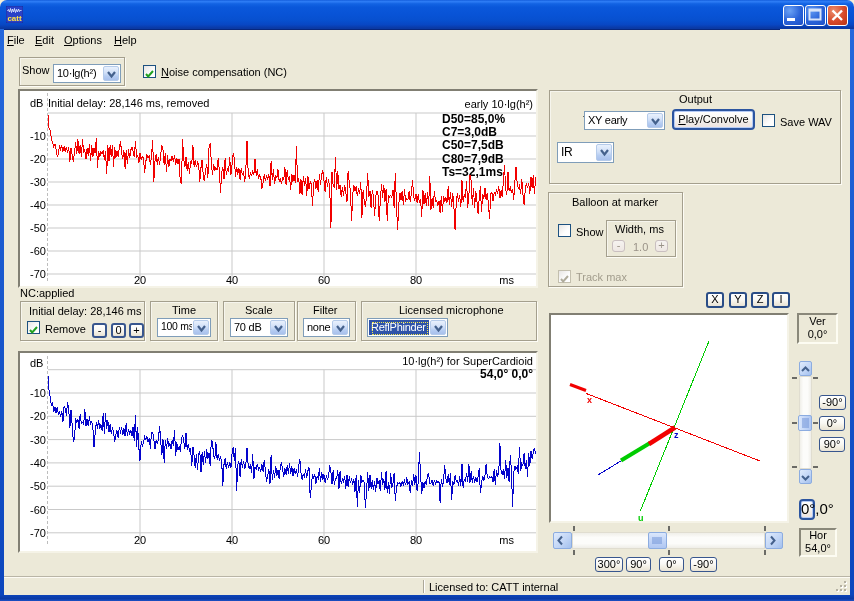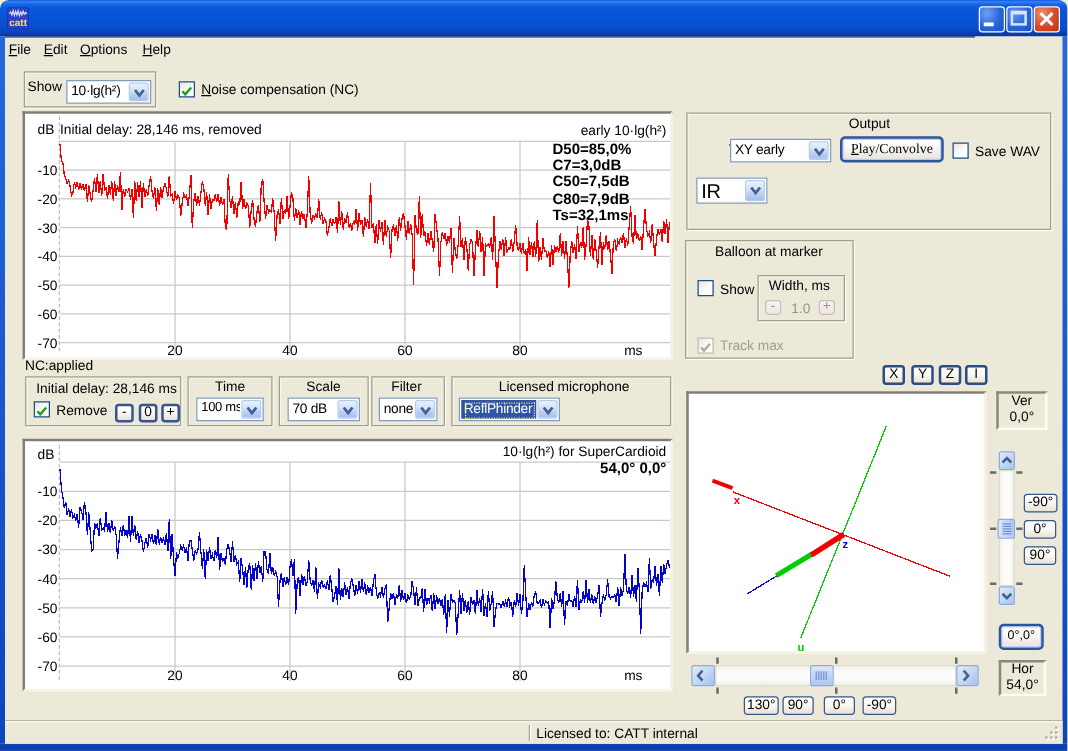--- a/index.html
+++ b/index.html
@@ -213,27 +213,27 @@
 <div class="t11" style="left:679px;top:93px">Output</div>
 <div class="t11" style="left:583px;top:114px">Type:</div>
 <div class="combo" style="left:584px;top:111px;width:81px;height:19px">
       <div class="cv" style="color:#000;right:18px;height:15px;font-size:11px">XY early</div>
       <div class="cbtn">
         <svg width="9" height="8" viewBox="0 0 9 8">
           <path d="M1 1 L4.5 5.5 L8 1" fill="none" stroke="#44618d" stroke-width="2.2"></path>
         </svg>
       </div>
     </div>
-<div class="btnf" style="left:672px;top:109px;width:83px;height:21px;line-height:16px;font-size:11px;font-family:Liberation Serif, serif;"><u>P</u>lay/Convolve</div>
+<div class="btnf" style="left:672px;top:109px;width:83px;height:21px;line-height:16px;font-size:11px;"><u>P</u>lay/Convolve</div>
 <div class="chk" style="left:762px;top:114px;border-color:#1c5180">
       <div style="position:absolute;left:0;top:0"></div>
     </div>
 <div class="t11" style="left:780px;top:116px">Save WAV</div>
 <div class="combo" style="left:557px;top:142px;width:57px;height:21px">
-      <div class="cv" style="color:#000;right:18px;height:17px;font-size:16px">IR</div>
+      <div class="cv" style="color:#000;right:18px;height:17px;font-size:12px">IR</div>
       <div class="cbtn">
         <svg width="9" height="8" viewBox="0 0 9 8">
           <path d="M1 1 L4.5 5.5 L8 1" fill="none" stroke="#44618d" stroke-width="2.2"></path>
         </svg>
       </div>
     </div>
 <div class="grp" style="left:548px;top:192px;width:135px;height:95px"></div>
 <div class="t11" style="left:572px;top:196px">Balloon at marker</div>
 <div class="chk" style="left:558px;top:224px;border-color:#1c5180">
       <div style="position:absolute;left:0;top:0"></div>
@@ -286,42 +286,42 @@
       </svg></div>
 <div class="tick" style="left:792px;top:377px;width:5px;height:2px"></div>
 <div class="tick" style="left:813px;top:377px;width:5px;height:2px"></div>
 <div class="tick" style="left:792px;top:422px;width:5px;height:2px"></div>
 <div class="tick" style="left:813px;top:422px;width:5px;height:2px"></div>
 <div class="tick" style="left:792px;top:466px;width:5px;height:2px"></div>
 <div class="tick" style="left:813px;top:466px;width:5px;height:2px"></div>
 <div class="btn" style="left:819px;top:395px;width:27px;height:15px;line-height:12px;font-size:11px;">-90°</div>
 <div class="btn" style="left:819px;top:416px;width:26px;height:15px;line-height:12px;font-size:11px;">0°</div>
 <div class="btn" style="left:819px;top:437px;width:26px;height:15px;line-height:12px;font-size:11px;">90°</div>
-<div class="btnf" style="left:799px;top:499px;width:36px;height:21px;line-height:16px;font-size:10px;">0°,0°</div>
+<div class="btnf" style="left:799px;top:499px;width:16px;height:21px;line-height:16px;font-size:15px;">0°,0°</div>
 <div style="position:absolute;left:572px;top:532px;width:193px;height:17px;background:linear-gradient(180deg,#f0efe9,#fcfcfa 30%,#fcfcfa 70%,#efeee8);border:1px solid #e0ddd0"></div>
 <div class="sbtn" style="left:553px;top:532px;width:19px;height:17px"><svg width="13" height="15" viewBox="0 0 13 15">
         <path d="M8 3.5 L4.5 7.5 L8 11.5" fill="none" stroke="#44618d" stroke-width="2"></path>
       </svg></div>
 <div class="sbtn" style="left:765px;top:532px;width:18px;height:17px"><svg width="13" height="15" viewBox="0 0 13 15">
         <path d="M5 3.5 L8.5 7.5 L5 11.5" fill="none" stroke="#44618d" stroke-width="2"></path>
       </svg></div>
 <div class="sbtn" style="left:648px;top:532px;width:19px;height:17px;background:linear-gradient(180deg,#dbe7fc,#c2d5f7 50%,#b0c7f2)"><svg width="19" height="15" viewBox="0 0 19 15">
         <line x1="4" y1="4" x2="4" y2="11" stroke="#7193d6" stroke-width="1"></line>
         <line x1="6" y1="4" x2="6" y2="11" stroke="#7193d6" stroke-width="1"></line>
         <line x1="8" y1="4" x2="8" y2="11" stroke="#7193d6" stroke-width="1"></line>
         <line x1="10" y1="4" x2="10" y2="11" stroke="#7193d6" stroke-width="1"></line>
         <line x1="12" y1="4" x2="12" y2="11" stroke="#7193d6" stroke-width="1"></line>
       </svg></div>
 <div class="tick" style="left:573px;top:526px;width:2px;height:5px"></div>
 <div class="tick" style="left:573px;top:550px;width:2px;height:5px"></div>
 <div class="tick" style="left:668px;top:526px;width:2px;height:5px"></div>
 <div class="tick" style="left:668px;top:550px;width:2px;height:5px"></div>
 <div class="tick" style="left:764px;top:526px;width:2px;height:5px"></div>
 <div class="tick" style="left:764px;top:550px;width:2px;height:5px"></div>
-<div class="btn" style="left:595px;top:557px;width:28px;height:15px;line-height:12px;font-size:11px;">130°</div>
+<div class="btn" style="left:595px;top:557px;width:28px;height:15px;line-height:12px;font-size:11px;">300°</div>
 <div class="btn" style="left:626px;top:557px;width:25px;height:15px;line-height:12px;font-size:11px;">90°</div>
 <div class="btn" style="left:659px;top:557px;width:25px;height:15px;line-height:12px;font-size:11px;">0°</div>
 <div class="btn" style="left:690px;top:557px;width:27px;height:15px;line-height:12px;font-size:11px;">-90°</div>
 <div id="status"></div>
 <div style="position:absolute;left:423px;top:580px;width:1px;height:13px;background:#aca899"></div>
 <div style="position:absolute;left:424px;top:580px;width:1px;height:13px;background:#ffffff"></div>
 <div class="t11" style="left:429px;top:581px">Licensed to: CATT internal</div>
 <div style="position:absolute;left:844px;top:589px;width:2px;height:2px;background:#b5b1a2;box-shadow:1px 1px 0 #fff"></div>
     <div style="position:absolute;left:840px;top:589px;width:2px;height:2px;background:#b5b1a2;box-shadow:1px 1px 0 #fff"></div>
     <div style="position:absolute;left:844px;top:585px;width:2px;height:2px;background:#b5b1a2;box-shadow:1px 1px 0 #fff"></div>

